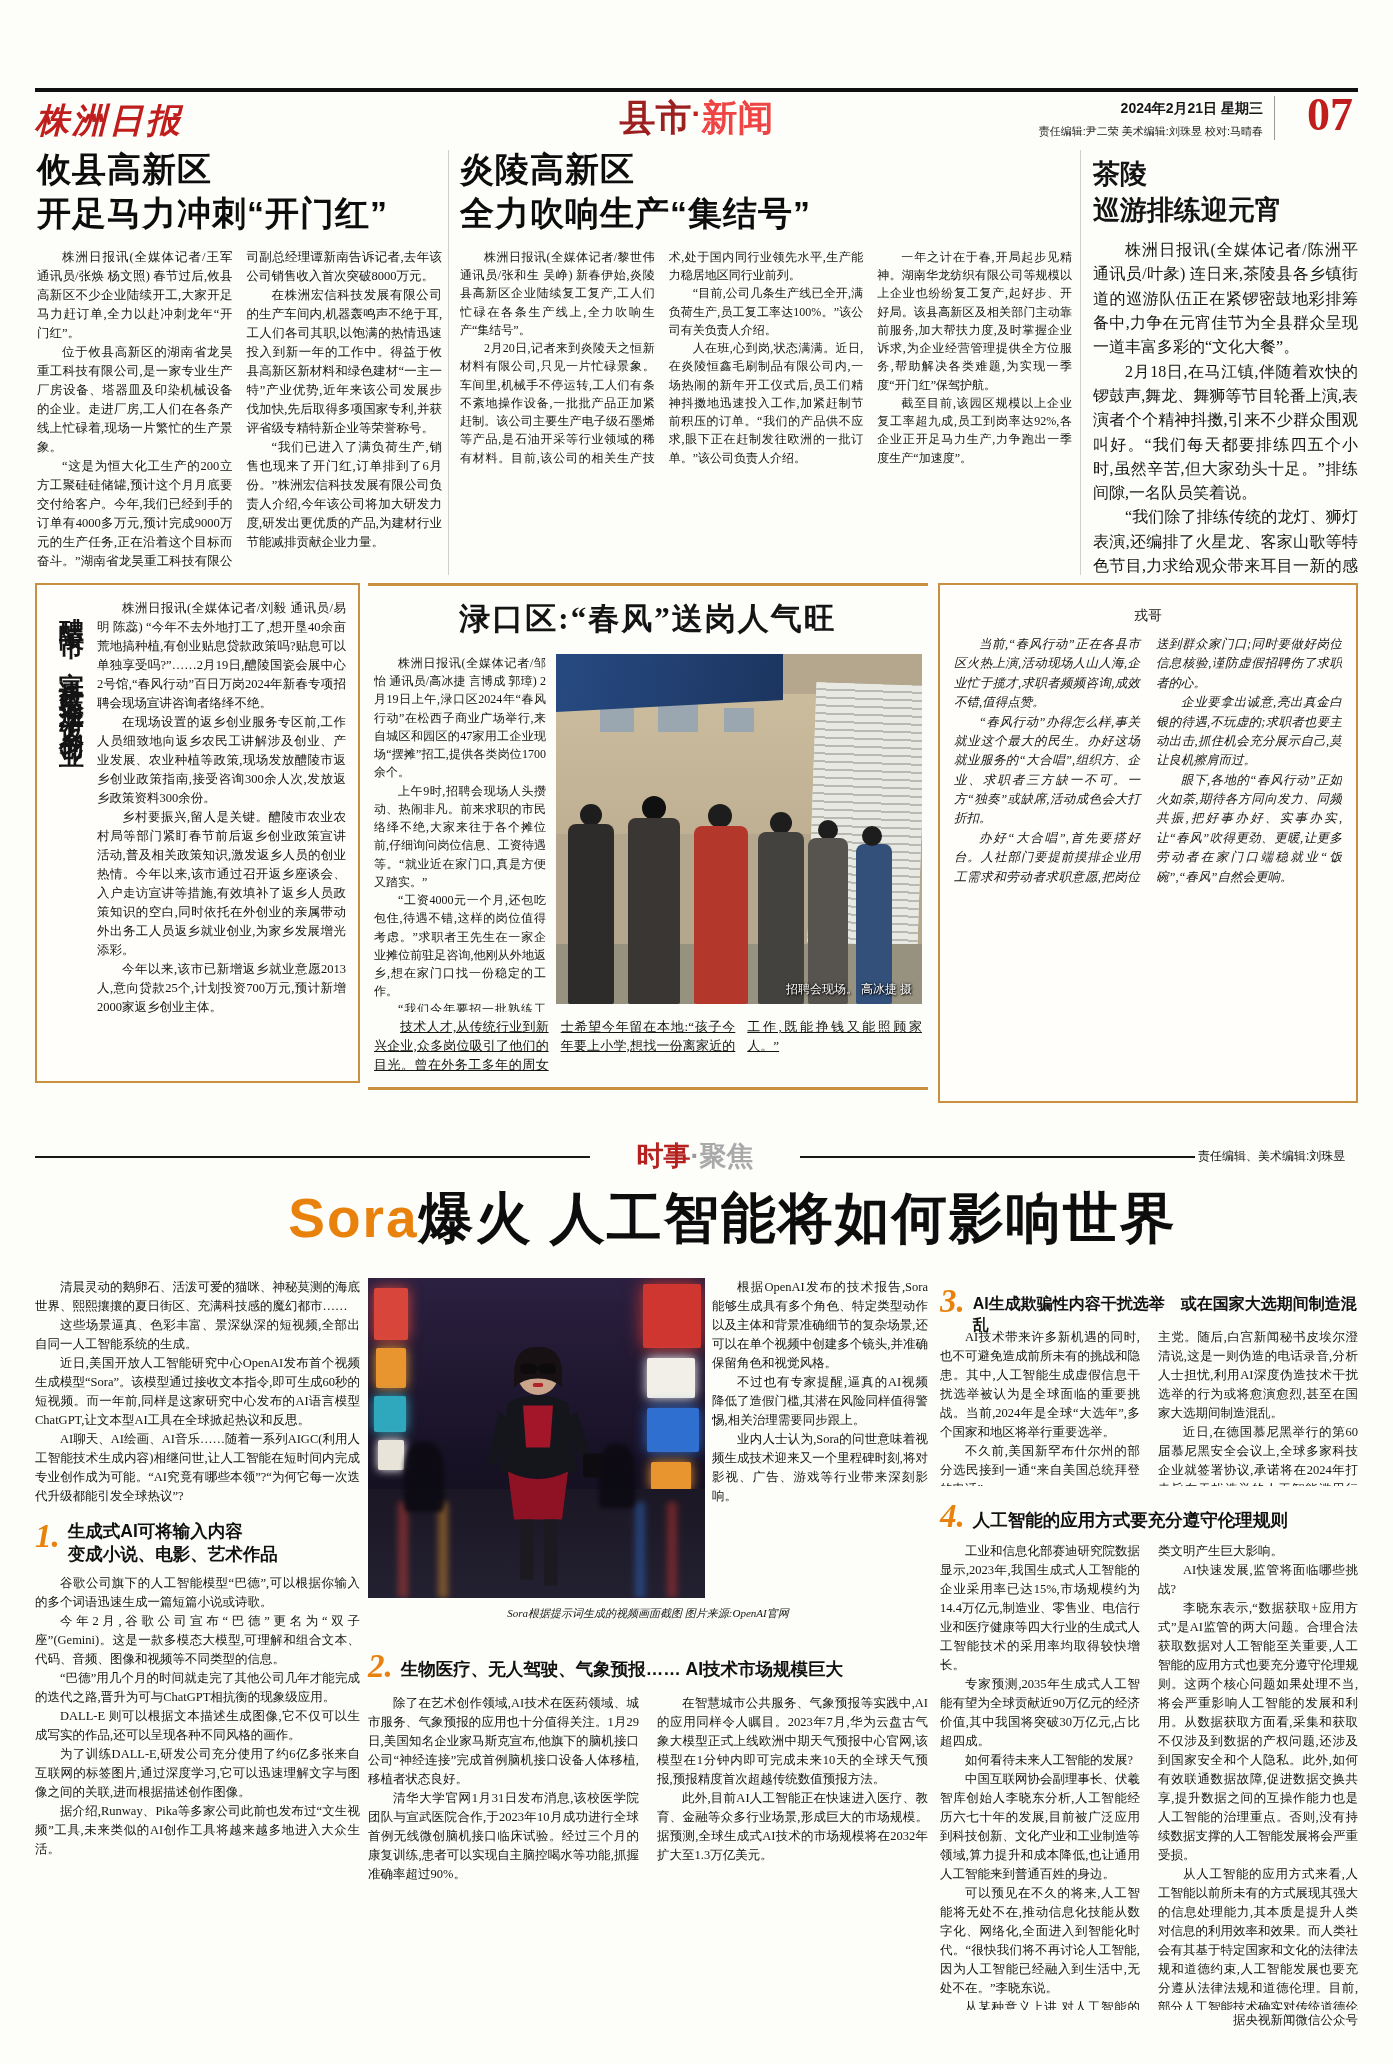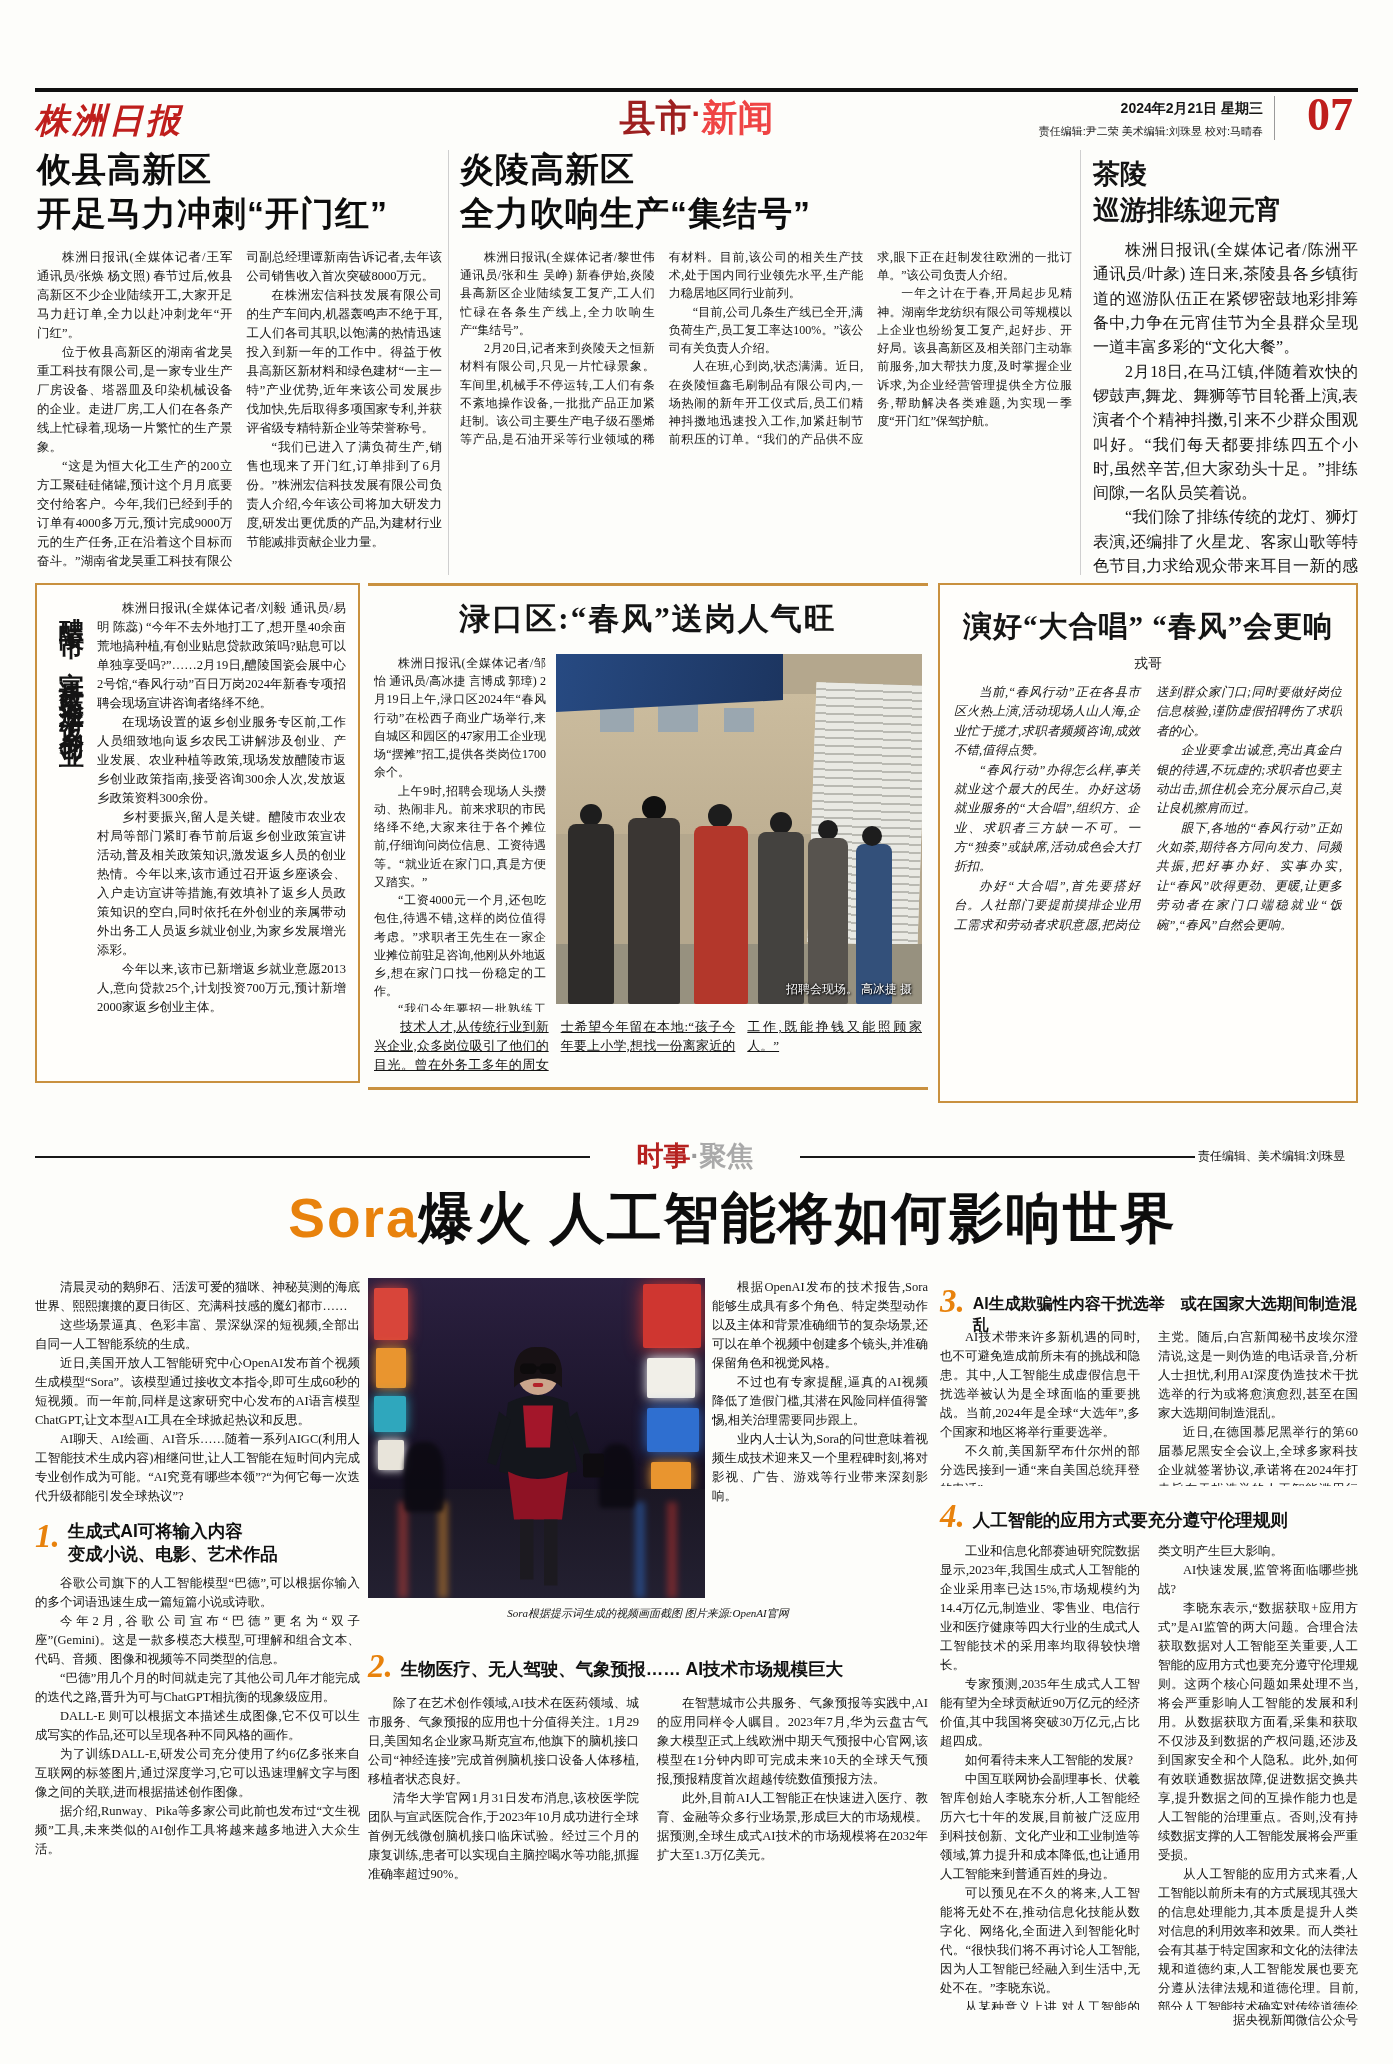--- a/index.html
+++ b/index.html
@@ -127,20 +127,21 @@
   <div class="abs hl-sans" id="artB-title">
     <div>炎陵高新区</div>
     <div>全力吹响生产“集结号”</div>
   </div>
   <div class="abs body-txt" id="artB-body">
     <p>株洲日报讯(全媒体记者/黎世伟 通讯员/张和生 吴峥) 新春伊始,炎陵县高新区企业陆续复工复产,工人们忙碌在各条生产线上,全力吹响生产“集结号”。</p>
     <p>2月20日,记者来到炎陵天之恒新材料有限公司,只见一片忙碌景象。车间里,机械手不停运转,工人们有条不紊地操作设备,一批批产品正加紧赶制。该公司主要生产电子级石墨烯等产品,是石油开采等行业领域的稀有材料。目前,该公司的相关生产技术,处于国内同行业领先水平,生产能力稳居地区同行业前列。</p>
     <p>“目前,公司几条生产线已全开,满负荷生产,员工复工率达100%。”该公司有关负责人介绍。</p>
     <p>人在班,心到岗,状态满满。近日,在炎陵恒鑫毛刷制品有限公司内,一场热闹的新年开工仪式后,员工们精神抖擞地迅速投入工作,加紧赶制节前积压的订单。“我们的产品供不应求,眼下正在赶制发往欧洲的一批订单。”该公司负责人介绍。</p>
     <p>一年之计在于春,开局起步见精神。湖南华龙纺织有限公司等规模以上企业也纷纷复工复产,起好步、开好局。该县高新区及相关部门主动靠前服务,加大帮扶力度,及时掌握企业诉求,为企业经营管理提供全方位服务,帮助解决各类难题,为实现一季度“开门红”保驾护航。</p>
+    <p>截至目前,该园区规模以上企业复工率超九成,员工到岗率达92%,各企业正开足马力生产,力争跑出一季度生产“加速度”。</p>
   </div>
   <div class="abs vrule" id="vr2"></div>
 
   <div class="abs" id="artC-title">
     <div>茶陵</div>
     <div>巡游排练迎元宵</div>
   </div>
   <div class="abs body-txt" id="artC-body">
     <p>株洲日报讯(全媒体记者/陈洲平 通讯员/叶彖) 连日来,茶陵县各乡镇街道的巡游队伍正在紧锣密鼓地彩排筹备中,力争在元宵佳节为全县群众呈现一道丰富多彩的“文化大餐”。</p>
     <p>2月18日,在马江镇,伴随着欢快的锣鼓声,舞龙、舞狮等节目轮番上演,表演者个个精神抖擞,引来不少群众围观叫好。“我们每天都要排练四五个小时,虽然辛苦,但大家劲头十足。”排练间隙,一名队员笑着说。</p>
@@ -189,21 +190,20 @@
       <div class="jf-h" style="left:306px;top:172px;width:20px;height:20px;"></div>
       <div id="lukou-cap">招聘会现场。 高冰捷 摄</div>
     </div>
     <div class="body-txt" id="lukou-bottom">
       <p>技术人才,从传统行业到新兴企业,众多岗位吸引了他们的目光。曾在外务工多年的周女士希望今年留在本地:“孩子今年要上小学,想找一份离家近的工作,既能挣钱又能照顾家人。”</p>
       <p>为更好地帮助求职者找到合适的工作,会场还设置就业指导、政策咨询等服务专区。当天,招聘会共吸引2000余名求职者进场,达成初步就业意向425人。</p>
     </div>
   </div>
 
   <div class="abs gold-box" id="yanhao">
-    <div id="yanhao-title">演好“大合唱” “春风”会更响</div>
     <div id="yanhao-author">戎哥</div>
     <div class="body-txt" id="yanhao-body">
       <p>当前,“春风行动”正在各县市区火热上演,活动现场人山人海,企业忙于揽才,求职者频频咨询,成效不错,值得点赞。</p>
       <p>“春风行动”办得怎么样,事关就业这个最大的民生。办好这场就业服务的“大合唱”,组织方、企业、求职者三方缺一不可。一方“独奏”或缺席,活动成色会大打折扣。</p>
       <p>办好“大合唱”,首先要搭好台。人社部门要提前摸排企业用工需求和劳动者求职意愿,把岗位送到群众家门口;同时要做好岗位信息核验,谨防虚假招聘伤了求职者的心。</p>
       <p>企业要拿出诚意,亮出真金白银的待遇,不玩虚的;求职者也要主动出击,抓住机会充分展示自己,莫让良机擦肩而过。</p>
       <p>眼下,各地的“春风行动”正如火如荼,期待各方同向发力、同频共振,把好事办好、实事办实,让“春风”吹得更劲、更暖,让更多劳动者在家门口端稳就业“饭碗”,“春风”自然会更响。</p>
     </div>
   </div>
 

